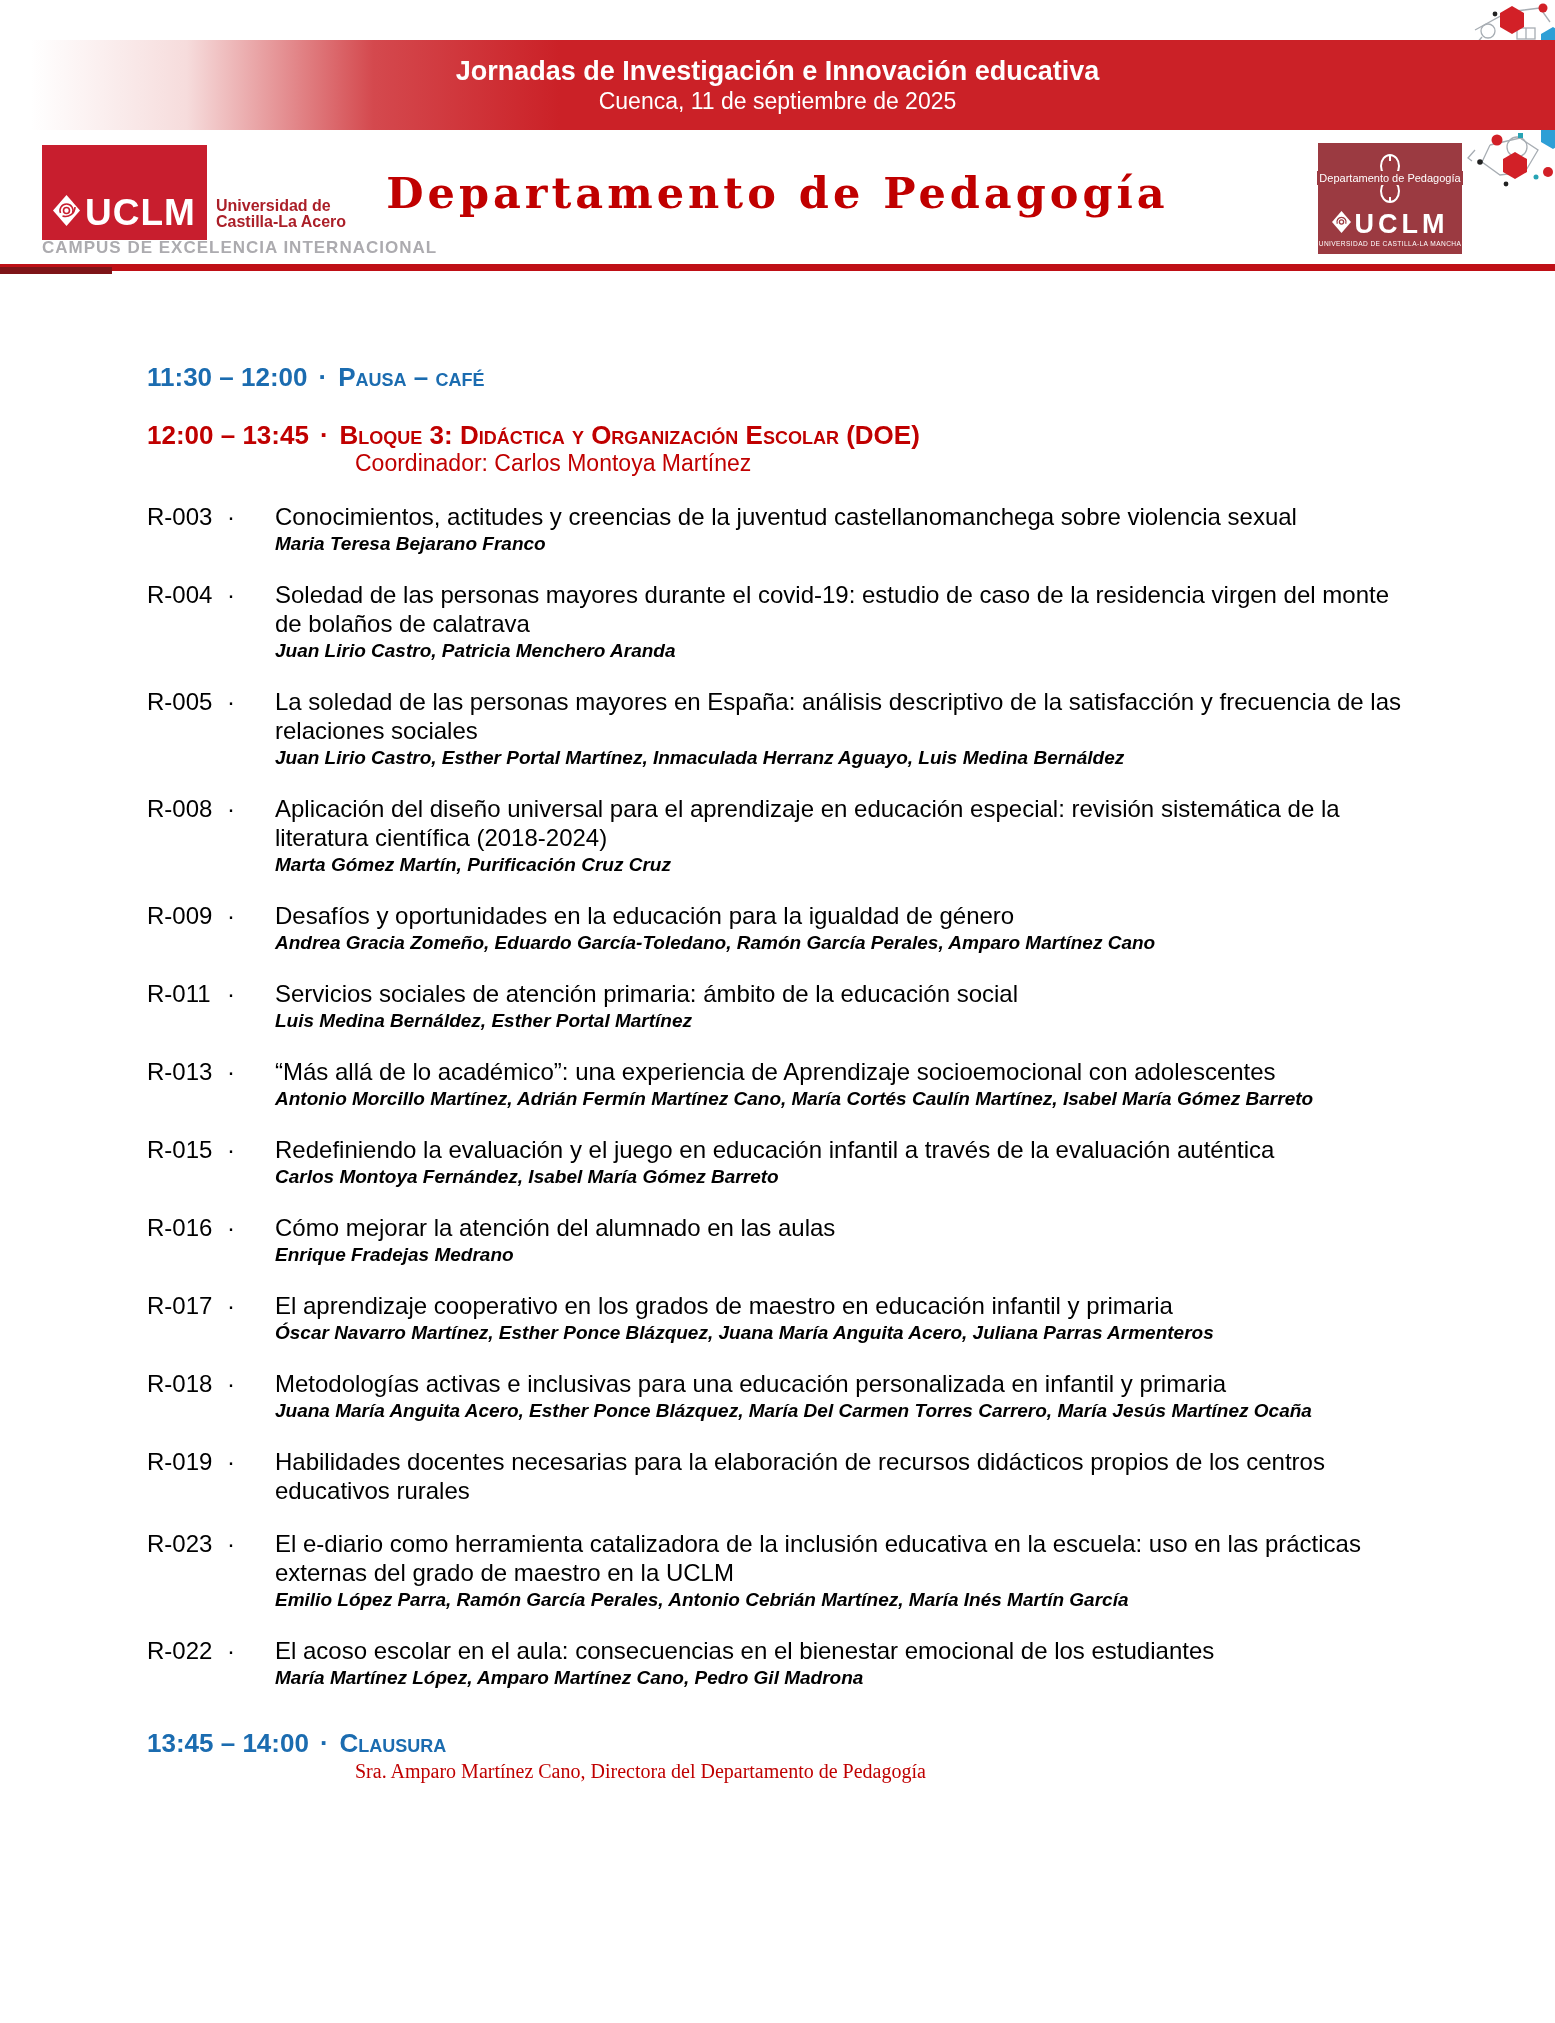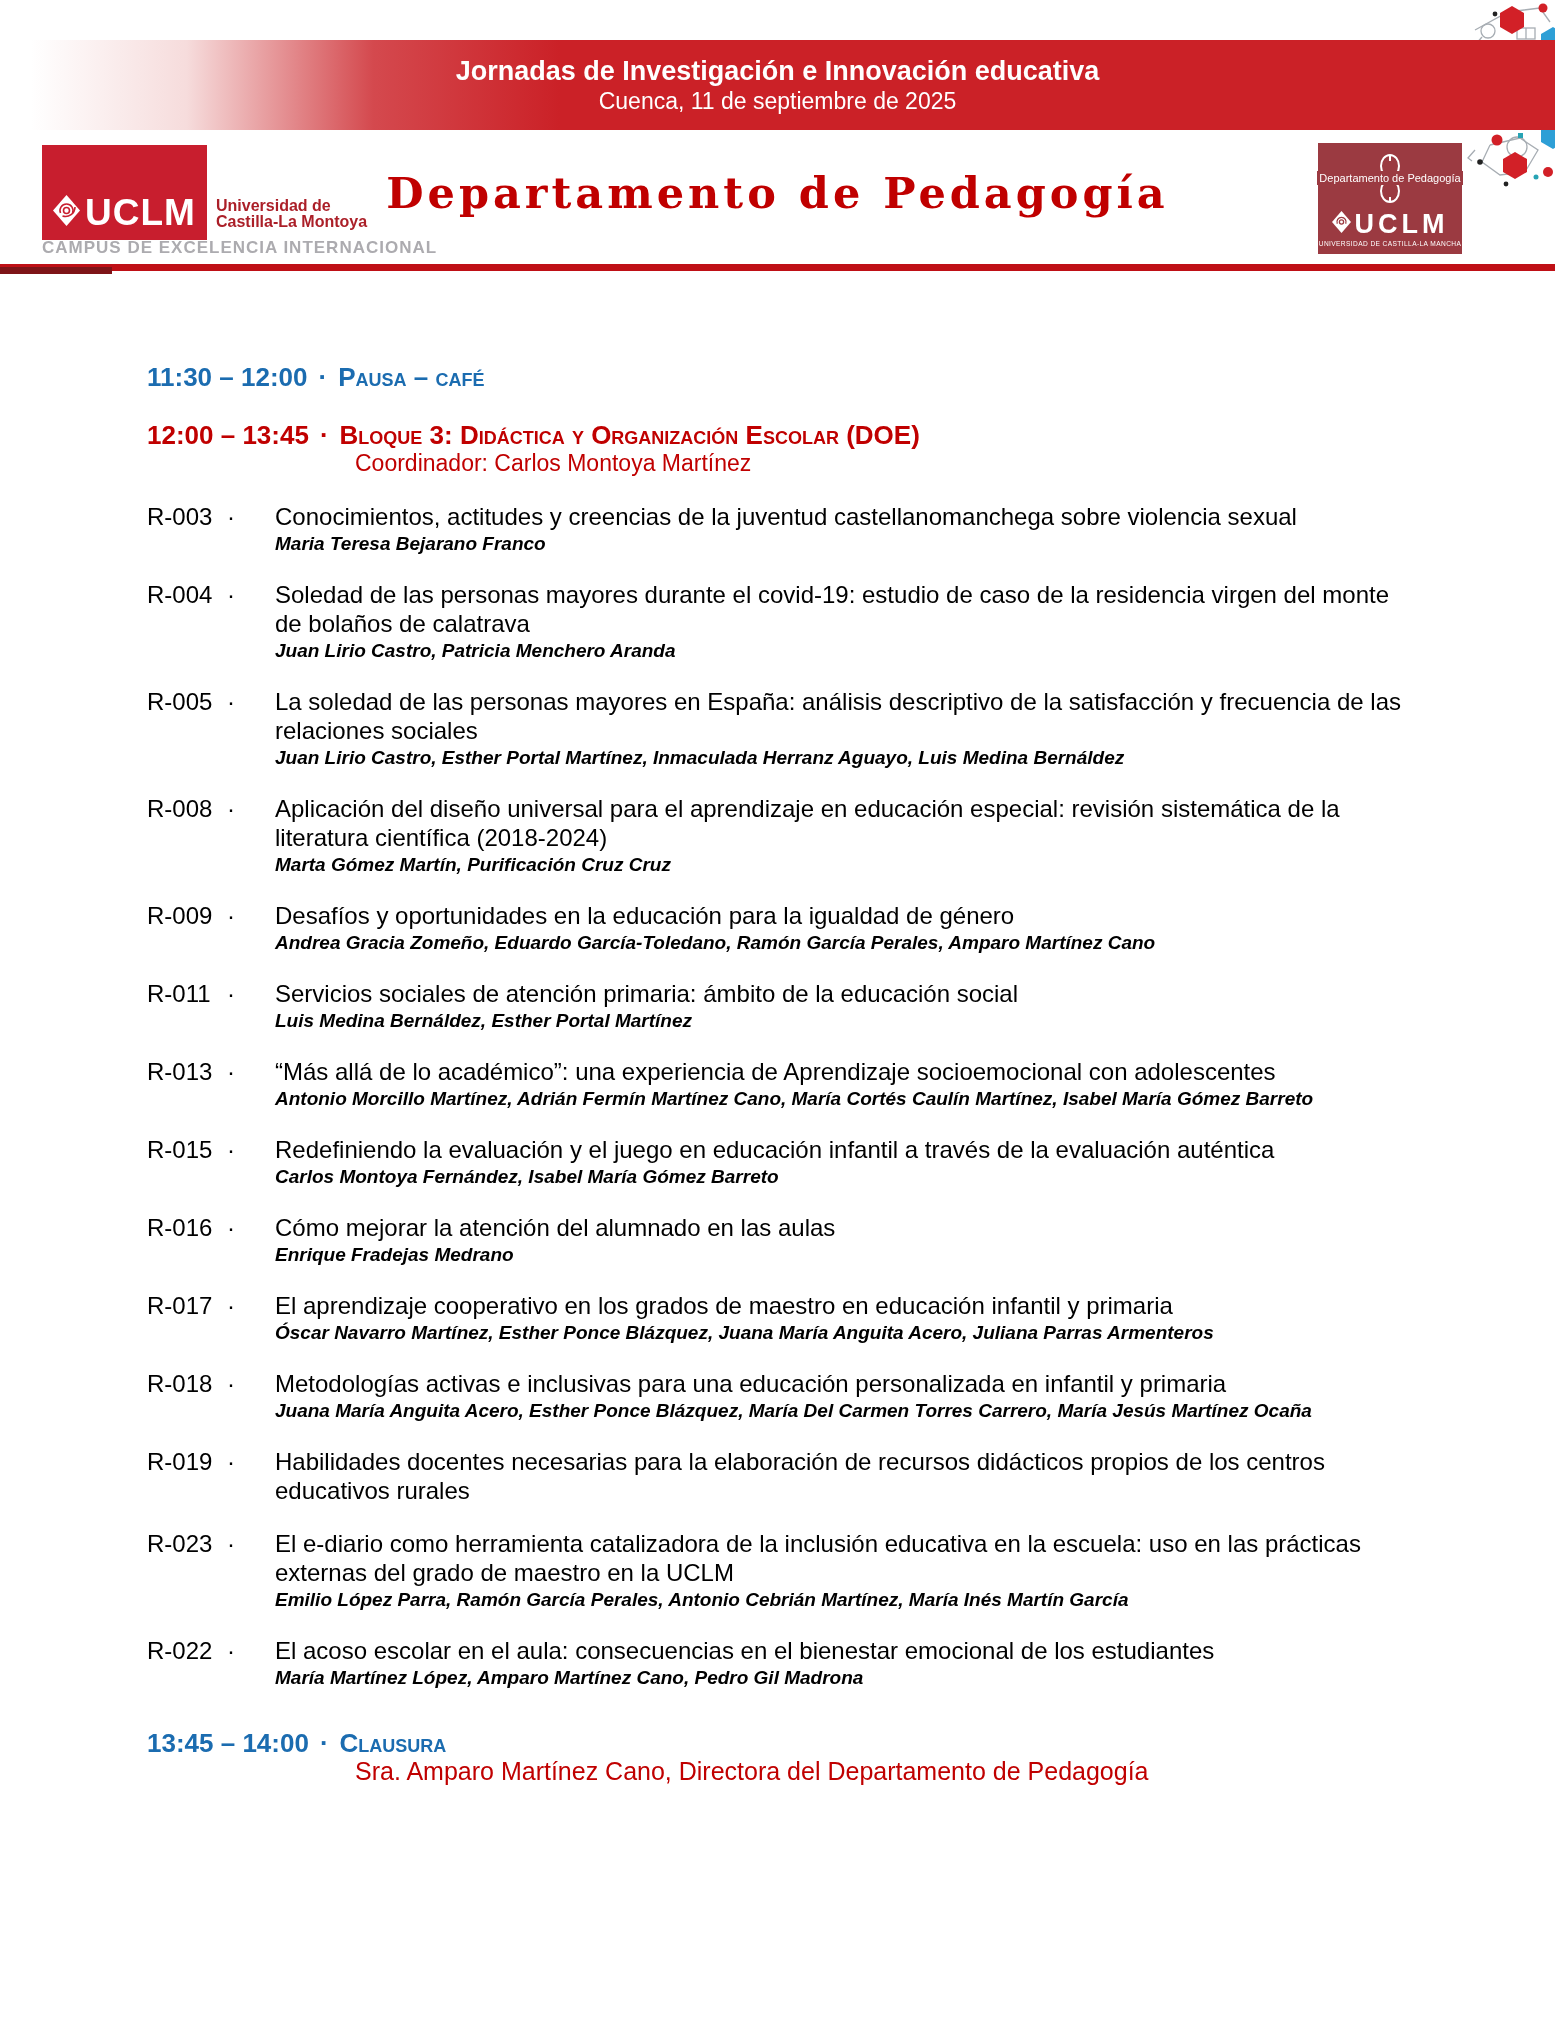--- a/index.html
+++ b/index.html
@@ -61,21 +61,21 @@
   .sc{font-variant:small-caps;}
   .row-bloque{margin-top:28px;}
   .coordinator{color:#c00000;font-size:23px;line-height:26px;margin-left:208px;margin-top:0;}
   .sessions{margin-top:26px;}
   .session{display:grid;grid-template-columns:97px 1fr;margin-bottom:24px;gap:31px;}
   .s-code{display:flex;justify-content:space-between;font-size:24px;line-height:29px;padding-right:9px;}
   .s-body{max-width:1145px;}
   .s-title{font-size:24px;line-height:29px;}
   .s-authors{font-size:19px;line-height:25px;font-style:italic;font-weight:bold;}
   .row-clausura{margin-top:38px;}
-  .closing-speaker{color:#c00000;font-size:25px;line-height:26px;margin-left:208px;}
+  .closing-speaker{color:#c00000;font-size:20px;line-height:26px;margin-left:208px;font-family:Liberation Serif, serif;}
 </style>
 </head>
 <body>
 
 <div class="page">
 
   <svg class="molecules" width="135" height="200" viewBox="0 0 135 200">
     <g stroke="#a7adb3" stroke-width="1.3" fill="none">
       <polyline points="55,30 88,12 120,8"></polyline>
       <line x1="88" y1="12" x2="95" y2="30"></line>
@@ -127,21 +127,21 @@
             <path d="M7.5,18 A6.5,6.5 0 1 1 19.5,18"></path>
             <path d="M9.5,21 A9.5,9.5 0 0 0 22,12"></path>
           </g>
         </svg>
       </span>
       <span class="uclm-word">UCLM</span>
     </div>
   </div>
   <div class="univ-name">
     <div>Universidad de</div>
-    <div>Castilla-La Montoya</div>
+    <div>Castilla-La Acero</div>
   </div>
   <div class="campus-line">CAMPUS DE EXCELENCIA INTERNACIONAL</div>
 
   <h1 class="dept-title">Departamento de Pedagogía</h1>
 
   <div class="dept-logo">
     <span class="dept-logo-emblem">
       <svg width="34" height="52" viewBox="0 0 34 52">
         <g stroke="#ffffff" stroke-width="2" fill="none">
           <ellipse cx="17" cy="13" rx="9" ry="11"></ellipse>

